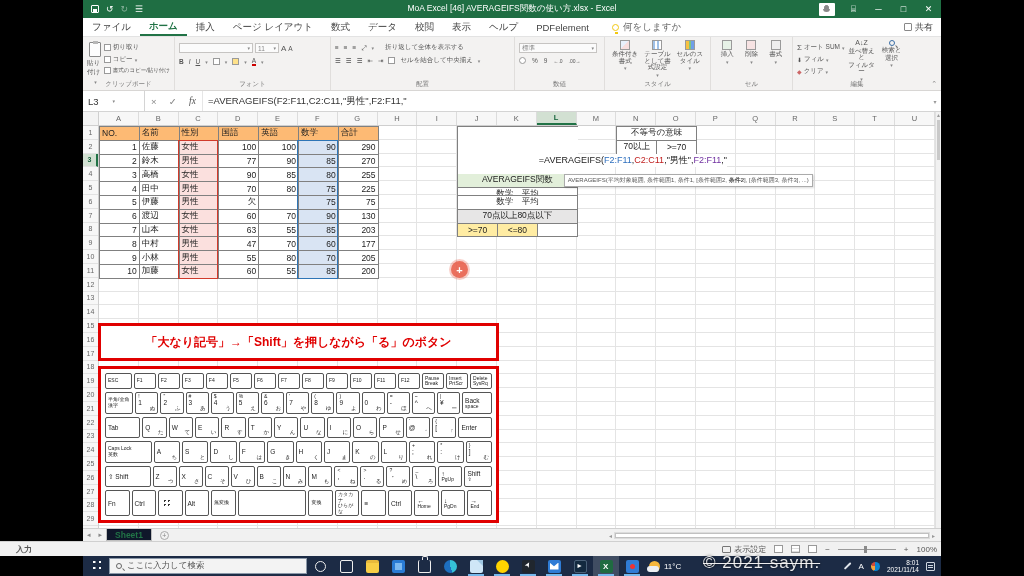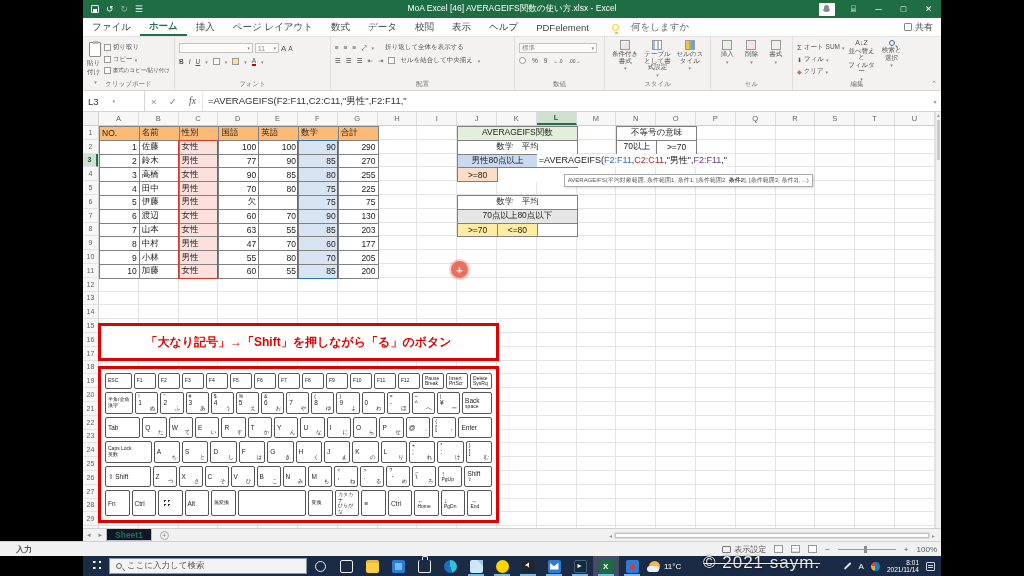--- a/index.html
+++ b/index.html
@@ -24,21 +24,21 @@
   .avatarbox{width:16px;height:13px;background:#fff;border-radius:1px;margin-right:6px;position:relative;}
   .avatarbox::after{content:"";position:absolute;left:4px;top:2px;width:7px;height:7px;border-radius:50%;
      background:radial-gradient(circle at 50% 32%, #8a8a8a 2px, transparent 2.6px),
                 radial-gradient(circle at 50% 100%, #8a8a8a 4px, transparent 4.5px);}
 
   
   #tabrow{position:absolute;left:0;top:18px;right:0;height:19px;background:#fff;display:flex;
           align-items:center;font-size:9.5px;color:#444;border-bottom:1px solid #e3e3e3;}
   .rtab{padding:0 9px;height:100%;display:flex;align-items:center;}
   .rtab.active{color:#217346;font-weight:bold;border-bottom:2.5px solid #217346;}
-  #tellme{display:flex;align-items:center;gap:12px;margin-left:14px;color:#666;}
+  #tellme{display:flex;align-items:center;gap:4px;margin-left:14px;color:#666;}
   .bulb{width:7px;height:7px;border:1px solid #f2c811;border-radius:50%;position:relative;}
   .bulb::after{content:"";position:absolute;left:2px;top:7px;width:3px;height:2px;background:#f2c811;}
   #share{position:absolute;right:8px;display:flex;align-items:center;gap:3px;color:#444;font-size:9px;}
   .shareic{width:8px;height:8px;border:1px solid #888;border-radius:1px;}
 
   
   #ribbon{position:absolute;left:0;top:37px;right:0;height:54px;background:#f3f2f1;
           border-bottom:1px solid #d8d6d4;display:flex;font-size:6.5px;color:#555;}
   .rg{position:relative;height:100%;border-right:1px solid #e0dedc;padding:3px 4px 10px 4px;}
   .rg-label{position:absolute;bottom:1px;left:0;right:0;text-align:center;font-size:6.5px;color:#777;}
@@ -567,21 +567,21 @@
               <div class="xc l">加藤</div>
               <div class="xc l pink">女性</div>
               <div class="xc r">60</div>
               <div class="xc r">55</div>
               <div class="xc r blue">85</div>
               <div class="xc r">200</div>
             </div>
           <div id="redbox" style="left: 78.6px; top: 13.8px; width: 40.8px; height: 139px;"></div>
           <div id="bluebox" style="left: 198px; top: 13.8px; width: 40.8px; height: 139px;"></div>
           <div id="info1" class="xt" style="left: 358.2px; top: 0px; grid-template-columns: repeat(3, 39.8px);">
-              <div class="xc c green" style="grid-column: span 3;">AVERAGEIFS関数</div>
+              <div class="xc c green" style="grid-column: span 3; margin-top: 47px;">AVERAGEIFS関数</div>
               <div class="xc c" style="grid-column: span 3;">数学　平均</div>
               <div class="xc c bluec" style="grid-column: span 2;">男性80点以上</div>
               <div class="xc c peach">女性</div>
               <div class="xc c peach">&gt;=80</div>
             </div>
           <div id="ineq" class="xt" style="left: 517.4px; top: 0px; grid-template-columns: repeat(2, 39.8px);">
               <div class="xc c" style="grid-column: span 2;">不等号の意味</div>
               <div class="xc c">70以上</div>
               <div class="xc c">&gt;=70</div>
             </div>

